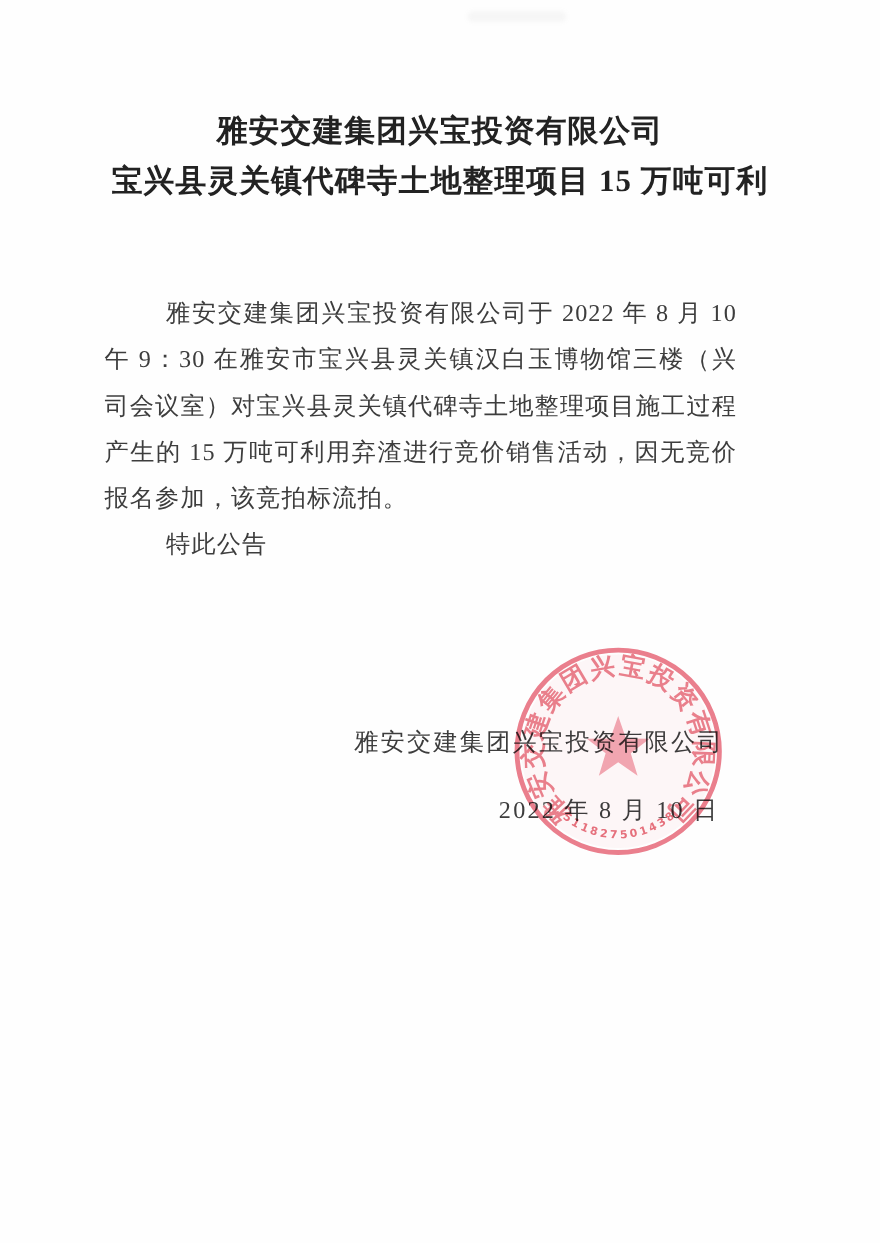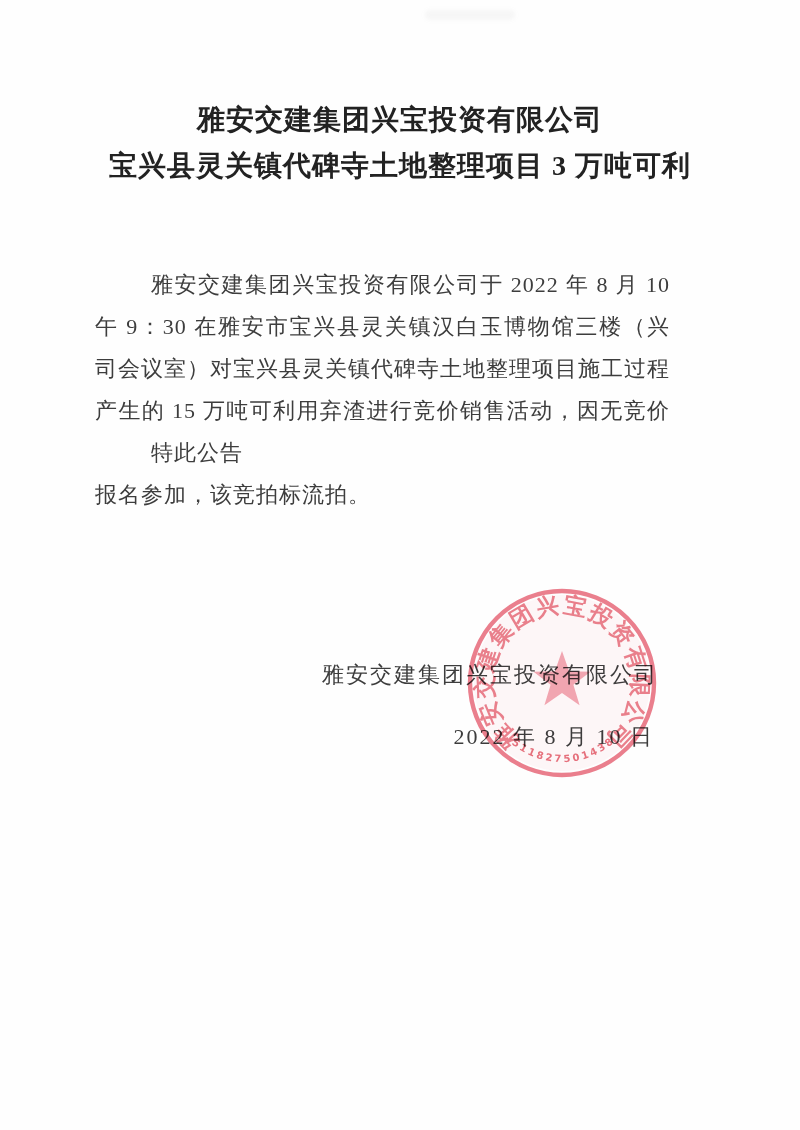--- a/index.html
+++ b/index.html
@@ -63,30 +63,30 @@
 </style>
 </head>
 <body>
 
 <div class="page">
 
   <div class="scan-smudge"></div>
 
   <div class="doc-title">
     <div>雅安交建集团兴宝投资有限公司</div>
-    <div>宝兴县灵关镇代碑寺土地整理项目 3 万吨可利</div>
+    <div>宝兴县灵关镇代碑寺土地整理项目 15 万吨可利</div>
   </div>
 
   <div class="doc-body">
     <div class="body-line just indent">雅安交建集团兴宝投资有限公司于 2022 年 8 月 10 日上</div>
     <div class="body-line just">午 9：30 在雅安市宝兴县灵关镇汉白玉博物馆三楼（兴宝公</div>
     <div class="body-line just">司会议室）对宝兴县灵关镇代碑寺土地整理项目施工过程中</div>
     <div class="body-line just">产生的 15 万吨可利用弃渣进行竞价销售活动，因无竞价者</div>
+    <div class="body-line">报名参加，该竞拍标流拍。</div>
     <div class="body-line indent">特此公告</div>
-    <div class="body-line">报名参加，该竞拍标流拍。</div>
   </div>
 
   <div class="signature">
     <div class="sig-company">雅安交建集团兴宝投资有限公司</div>
     <div class="sig-date">2022 年 8 月 10 日</div>
   </div>
 
   <svg class="stamp" viewBox="0 0 200 200" aria-hidden="true">
     <defs>
       <path id="arcTop" d="M 59.8,157.3 A 70,70 0 1 1 140.2,157.3" fill="none"></path>

